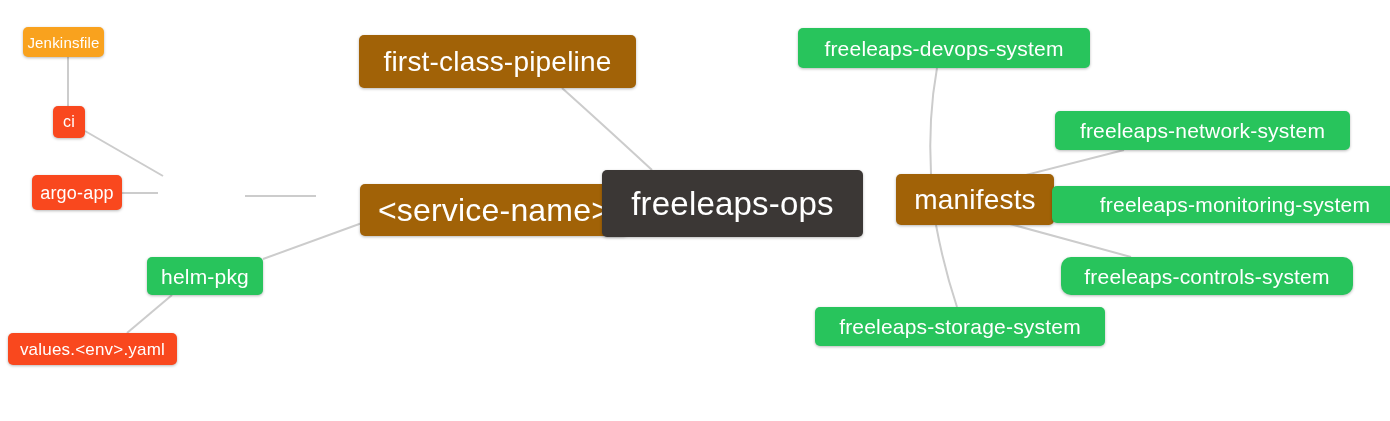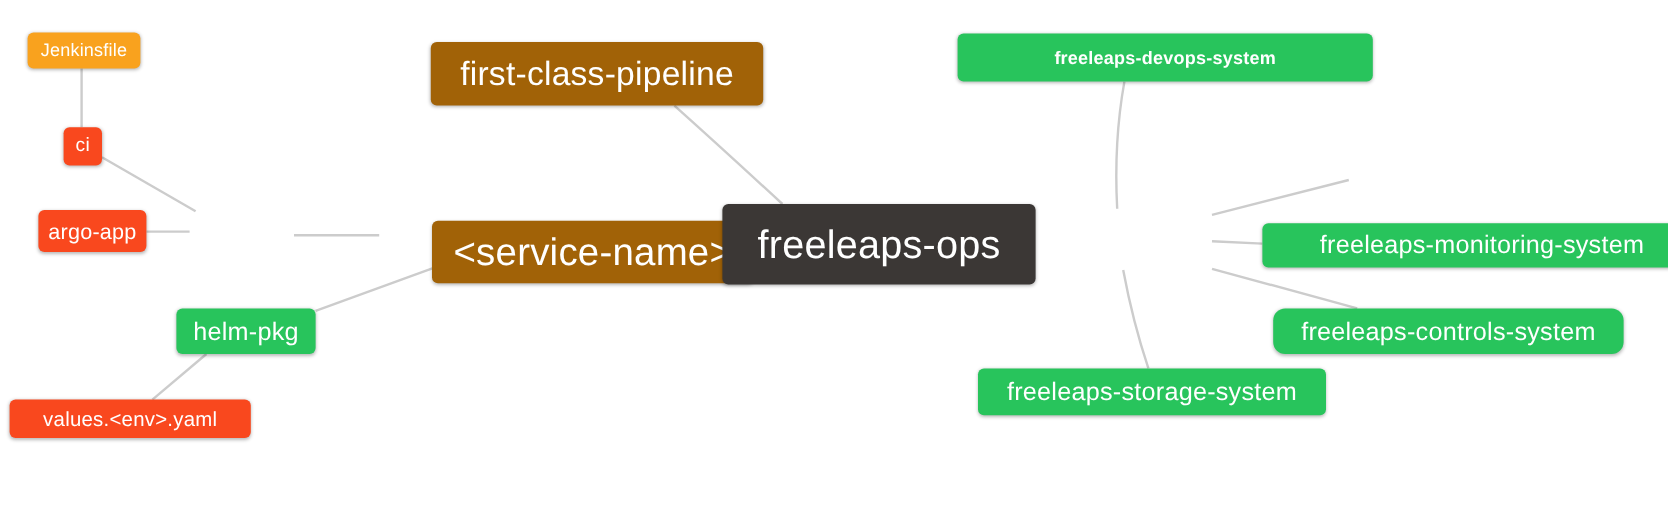--- a/index.html
+++ b/index.html
@@ -61,40 +61,42 @@
     <line x1="565" y1="198" x2="584" y2="200"></line>
     <path d="M 562 88 Q 600 122 652 170"></path>
     <line x1="845" y1="203" x2="852" y2="202"></line>
     <path d="M 931 174 Q 928 118 937 68"></path>
     <line x1="1010" y1="179" x2="1124" y2="150"></line>
     <line x1="1010" y1="201" x2="1052" y2="203"></line>
     <line x1="1010" y1="224" x2="1131" y2="257"></line>
     <path d="M 936 225 Q 944 268 957 307"></path>
   </svg>
 
-  <div class="node c-orange" style="left:23px;  top:27px;  width:94px;  height:30px; font-size:15px;">Jenkinsfile</div>
+  <div class="node c-orange" style="left:23px;  top:27px;  width:81px;  height:30px; font-size:15px;">Jenkinsfile</div>
 
   <div class="node c-red" style="left:53px;  top:106px; width:32px;  height:32px; font-size:16px;">ci</div>
 
   <div class="node c-red" style="left:32px;  top:175px; width:90px;  height:35px; font-size:18px;">argo-app</div>
 
 
   <div class="node c-green" style="left:147px; top:257px; width:116px; height:38px; font-size:21px;">helm-pkg</div>
 
-  <div class="node c-red" style="left:8px;   top:333px; width:201px; height:32px; font-size:17px;">values.&lt;env&gt;.yaml</div>
+  <div class="node c-red" style="left:8px;   top:333px; width:169px; height:32px; font-size:17px;">values.&lt;env&gt;.yaml</div>
 
   <div class="node c-blue" style="left:316px; top:184px; width:268px; height:52px; font-size:32px;">&lt;service-name&gt;</div>
 
   <div class="node c-blue" style="left:315px; top:35px;  width:277px; height:53px; font-size:28px;">first-class-pipeline</div>
 
   <div class="node c-dark" style="left:584px; top:170px; width:261px; height:67px; font-size:33px;">freeleaps-ops</div>
 
+  <div class="node c-blue" style="left:852px; top:174px; width:158px; height:51px; font-size:28px;">manifests</div>
 
-  <div class="node c-green" style="left:798px;  top:28px;  width:346px; height:40px; font-size:15px;font-weight:bold;">freeleaps-devops-system</div>
+  <div class="node c-green" style="left:798px;  top:28px;  width:292px; height:40px; font-size:21px;">freeleaps-devops-system</div>
 
+  <div class="node c-green" style="left:1055px; top:111px; width:295px; height:39px; font-size:21px;">freeleaps-network-system</div>
 
   <div class="node c-green" style="left:1052px; top:186px; width:366px; height:37px; font-size:21px;">freeleaps-monitoring-system</div>
 
   <div class="node c-green" style="left:1061px; top:257px; width:292px; height:38px; font-size:21px;border-radius:10px;">freeleaps-controls-system</div>
 
   <div class="node c-green" style="left:815px;  top:307px; width:290px; height:39px; font-size:21px;">freeleaps-storage-system</div>
 
 </div>
 
 </body></html>

